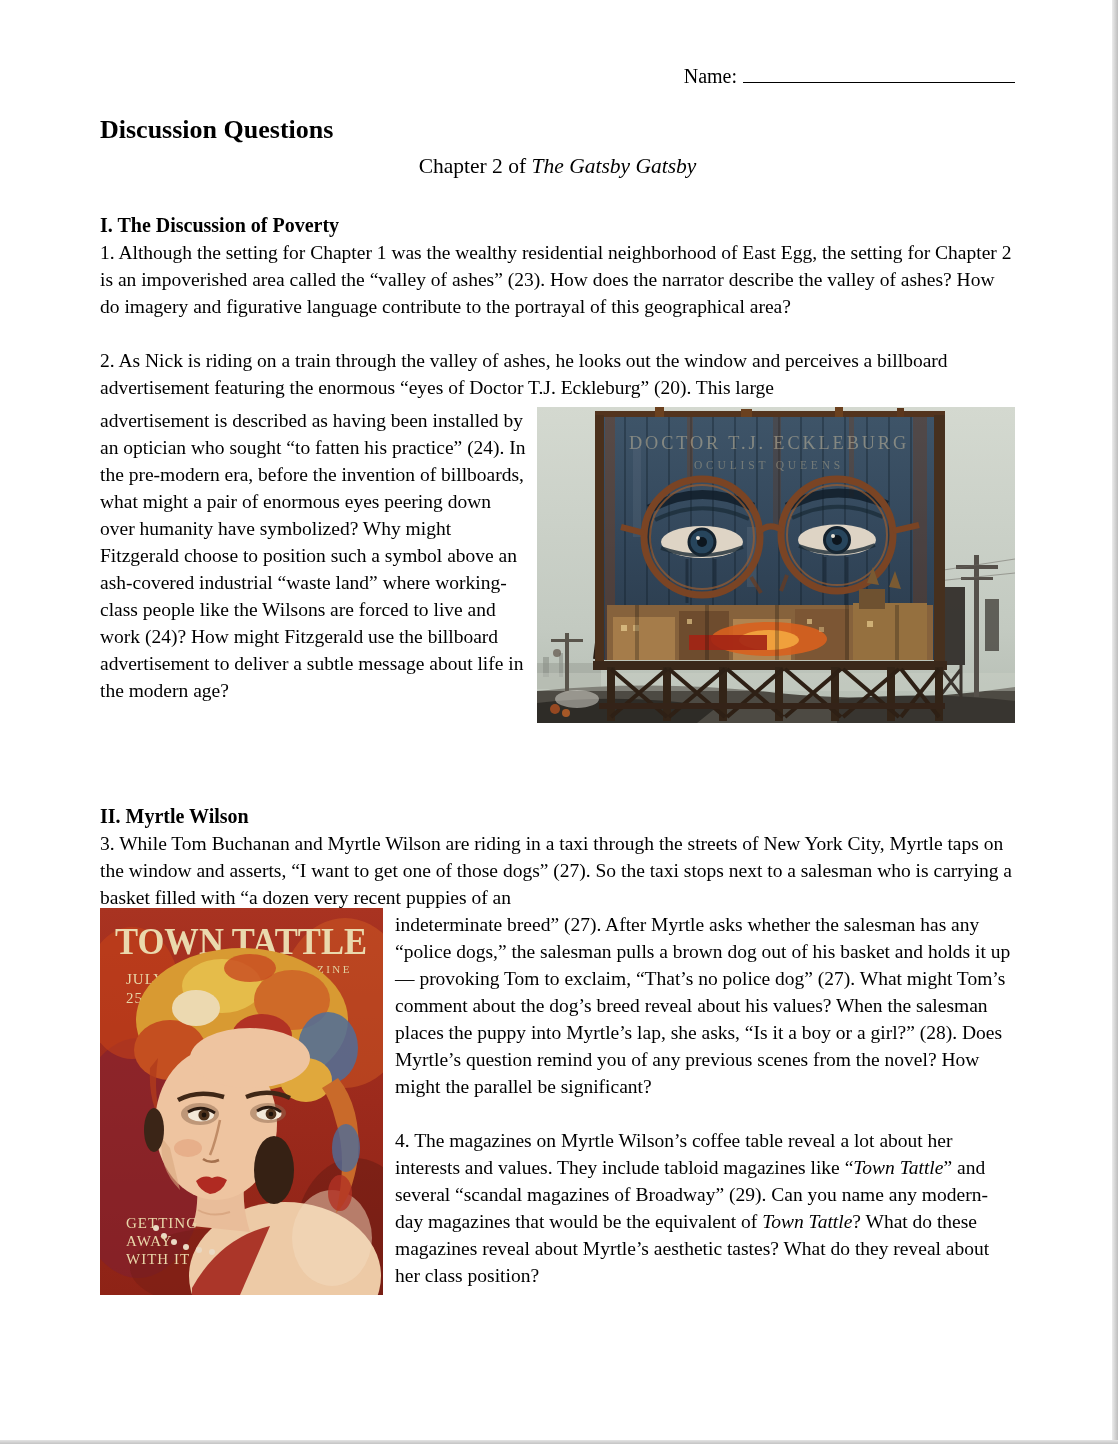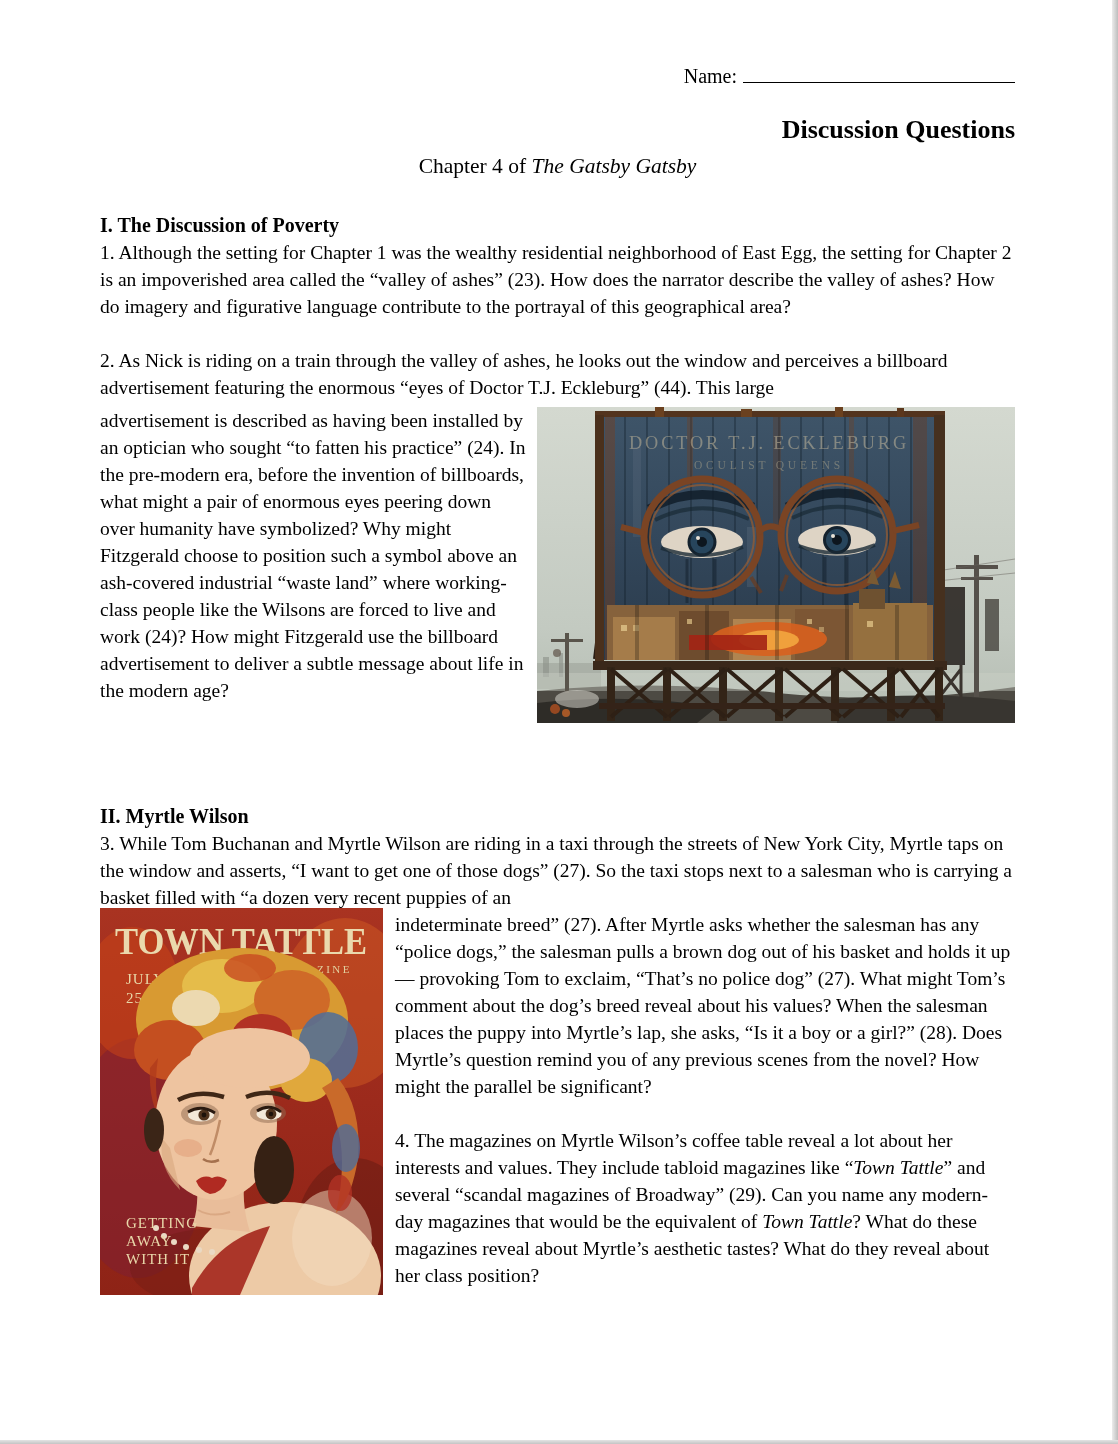--- a/index.html
+++ b/index.html
@@ -4,21 +4,21 @@
 <style>
   html,body { margin:0; padding:0; background:#ffffff; }
   .page {
     position:relative; width:1118px; height:1444px; background:#ffffff;
     font-family:"Liberation Serif","DejaVu Serif",serif; color:#000;
     overflow:hidden;
   }
   .content { padding:62px 0 0 100px; width:915px; font-size:19.5px; line-height:27px; }
   .name-line { text-align:right; margin:0 0 24px 0; font-size:20px; }
   .name-blank { display:inline-block; width:272px; border-bottom:1.6px solid #000; height:1.0em; margin-left:6px; }
-  h1.title { font-size:26px; line-height:32px; text-align:right; font-weight:bold; margin:0 0 6px 0; }
+  h1.title { font-size:26px; line-height:32px; text-align:left; font-weight:bold; margin:0 0 6px 0; }
   .subtitle { font-size:21.5px; line-height:28px; text-align:center; margin:0 0 32px 0; }
   h2.sec { font-size:20px; line-height:27px; font-weight:bold; margin:0; }
   .mb-s { margin-bottom:17px; }
   .mb-l { margin-bottom:32px; }
   p.q { margin:0 0 27px 0; }
   p.tight { margin-bottom:0; }
   .q2-wrap { margin-top:6px; }
   .clear { clear:both; }
   figure { margin:0; padding:0; }
   figure.billboard { float:right; width:478px; height:316px; margin:0 0 80px 8px;border-radius:14px; }
@@ -34,28 +34,28 @@
 
 <div class="page">
   <div class="content">
 
     <div class="name-line">
       <span>Name:</span><span class="name-blank"></span>
     </div>
 
     <h1 class="title">Discussion Questions</h1>
     <div class="subtitle">
-      <span>Chapter 4 of </span><i>The Gatsby Gatsby</i>
+      <span>Chapter 2 of </span><i>The Gatsby Gatsby</i>
     </div>
 
     <h2 class="sec mb-s">I. The Discussion of Poverty</h2>
 
     <p class="q">1. Although the setting for Chapter 1 was the wealthy residential neighborhood of East Egg, the setting for Chapter 2 is an impoverished area called the “valley of ashes” (23). How does the narrator describe the valley of ashes? How do imagery and figurative language contribute to the portrayal of this geographical area?</p>
 
-    <p class="q tight">2. As Nick is riding on a train through the valley of ashes, he looks out the window and perceives a billboard advertisement featuring the enormous “eyes of Doctor T.J. Eckleburg” (44). This large</p>
+    <p class="q tight">2. As Nick is riding on a train through the valley of ashes, he looks out the window and perceives a billboard advertisement featuring the enormous “eyes of Doctor T.J. Eckleburg” (20). This large</p>
 
     <div class="q2-wrap">
       <figure class="billboard">
         <svg viewBox="0 0 478 316" width="478" height="316" role="img">
           <defs>
             <linearGradient id="sky" x1="0" y1="0" x2="0" y2="1">
               <stop offset="0" stop-color="#d4d9d0"></stop>
                 <stop offset="0.7" stop-color="#c3cac1"></stop>
                 <stop offset="1" stop-color="#b4bcb2"></stop>
             </linearGradient>

